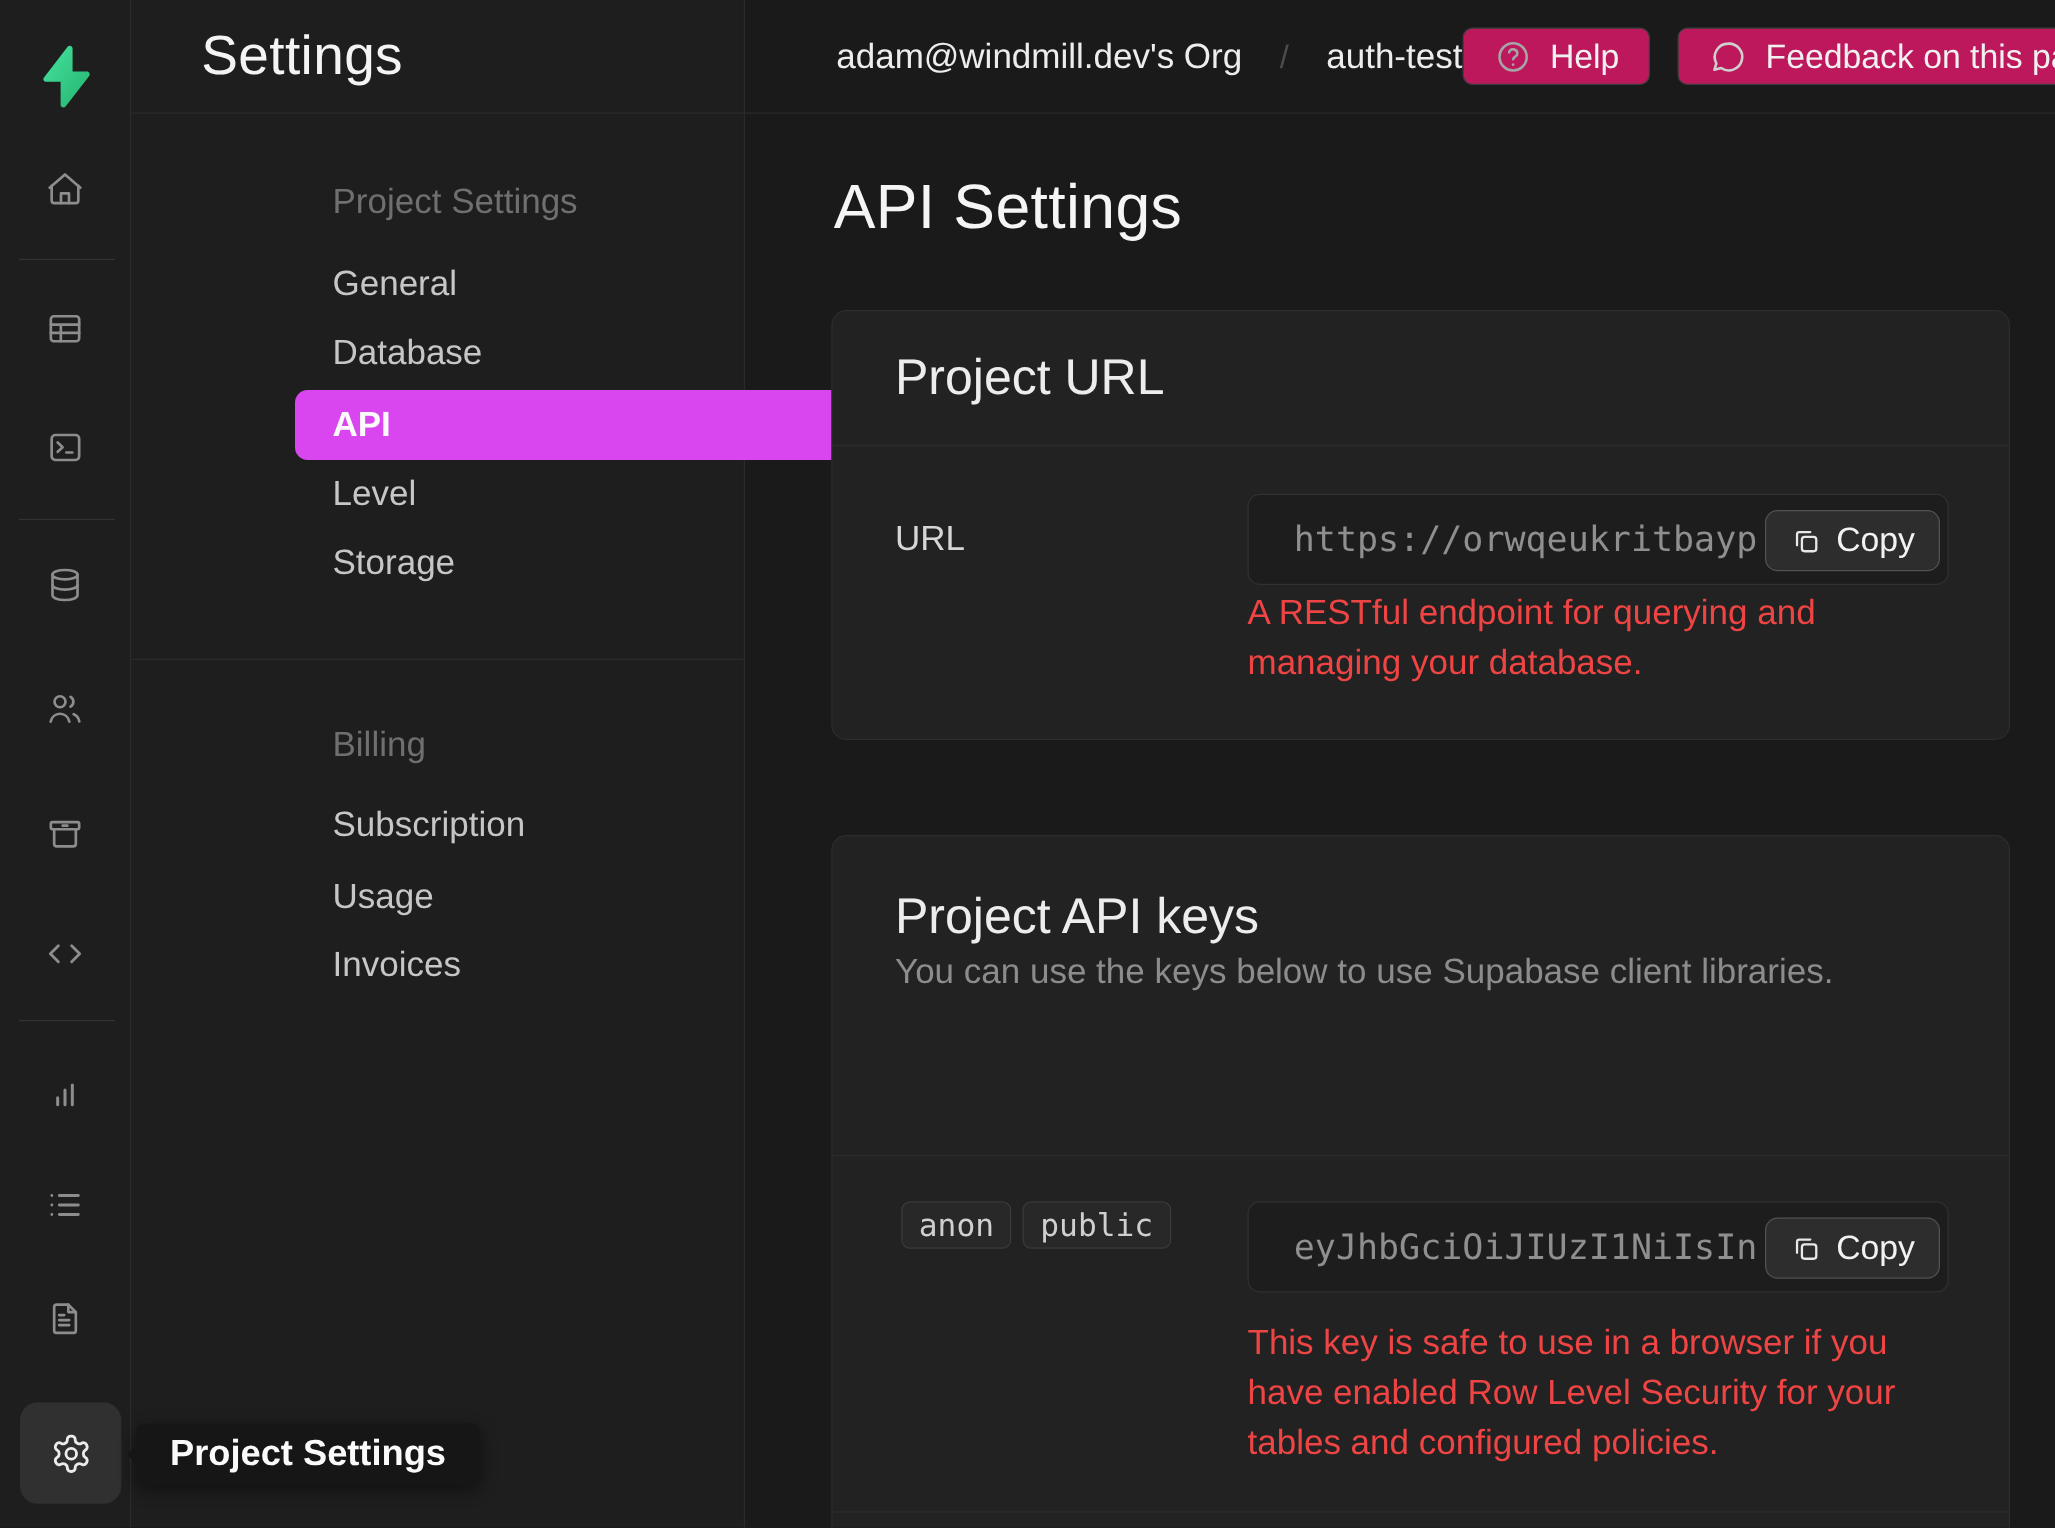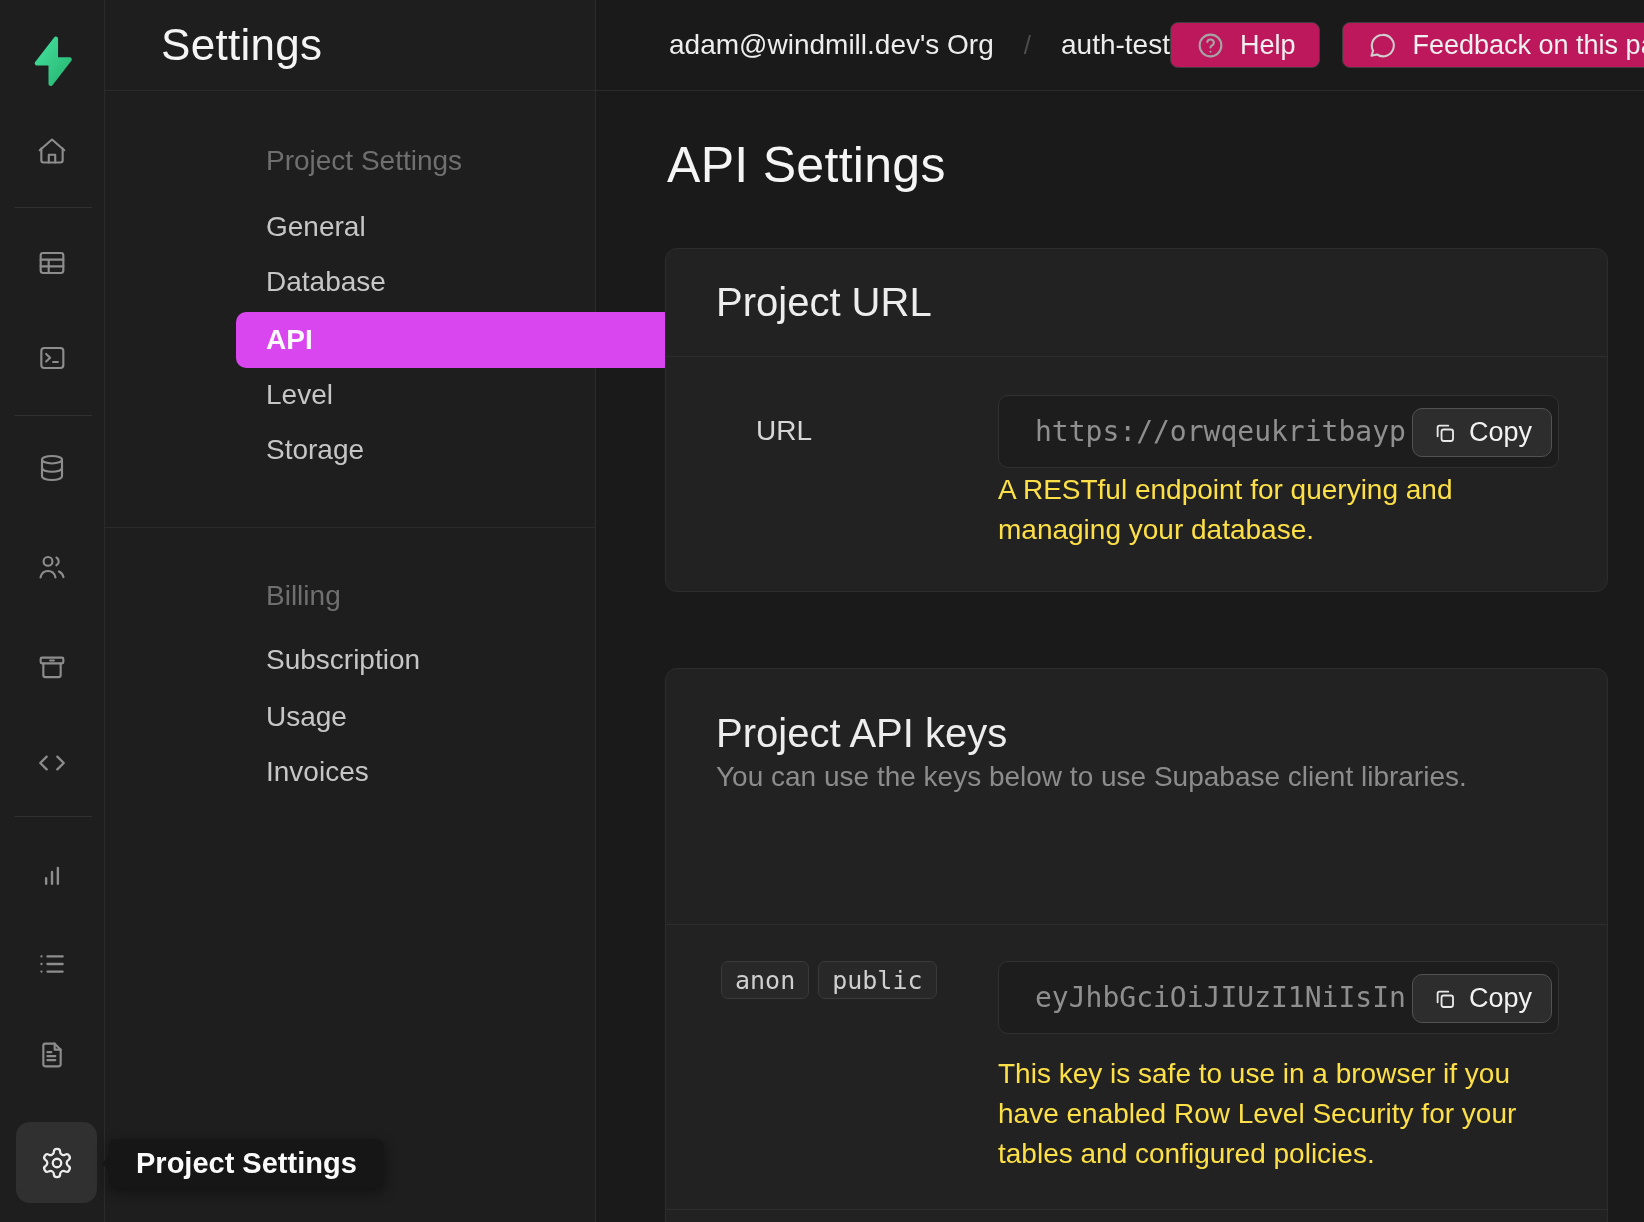--- a/index.html
+++ b/index.html
@@ -57,22 +57,22 @@
     border:1px solid #2d2d2d; border-radius:12px; }
   .card-hd { height:108px; border-bottom:1px solid #2d2d2d; display:flex; align-items:center;
     padding-left:50px; font-size:40px; color:#ededed; }
   .field { position:absolute; left:332px; width:561px; height:73px; background:#1d1d1d;
     border:1px solid #313131; border-radius:10px; display:flex; align-items:center;
     padding-left:36px; overflow:hidden; white-space:nowrap;
     font-family:"DejaVu Sans Mono", monospace; font-size:28px; color:#8f8f8f; }
   .copy-btn { position:absolute; right:55px; height:49px; padding:0 19px;
     background:#2d2d2d; border:1px solid #525252; border-radius:10px;
     display:flex; align-items:center; gap:11px; font-size:27px; color:#f2f2f2; cursor:pointer; }
-  .desc { position:absolute; left:332px; font-size:28px; line-height:40px; color:#fde047; }
-  .row-label { position:absolute; left:50px; font-size:28px; color:#d6d6d6;margin-left:40px; }
+  .desc { position:absolute; left:332px; font-size:28px; line-height:40px; color:#ef4444; }
+  .row-label { position:absolute; left:50px; font-size:28px; color:#d6d6d6; }
   .badge { height:38px; padding:0 13px; background:#282828; border:1px solid #3a3a3a;
     border-radius:7px; display:flex; align-items:center;
     font-family:"DejaVu Sans Mono", monospace; font-size:25px; color:#cfcfcf; }
   .card2-desc { margin:26px 0 0 0; width:818px; font-size:28px; line-height:41px; color:#8c8c8c; }
   .inner-divider { position:absolute; left:0; right:0; height:1px; background:#2d2d2d; }
 </style>
 </head>
 <body>
 
 <div class="icon-rail">

